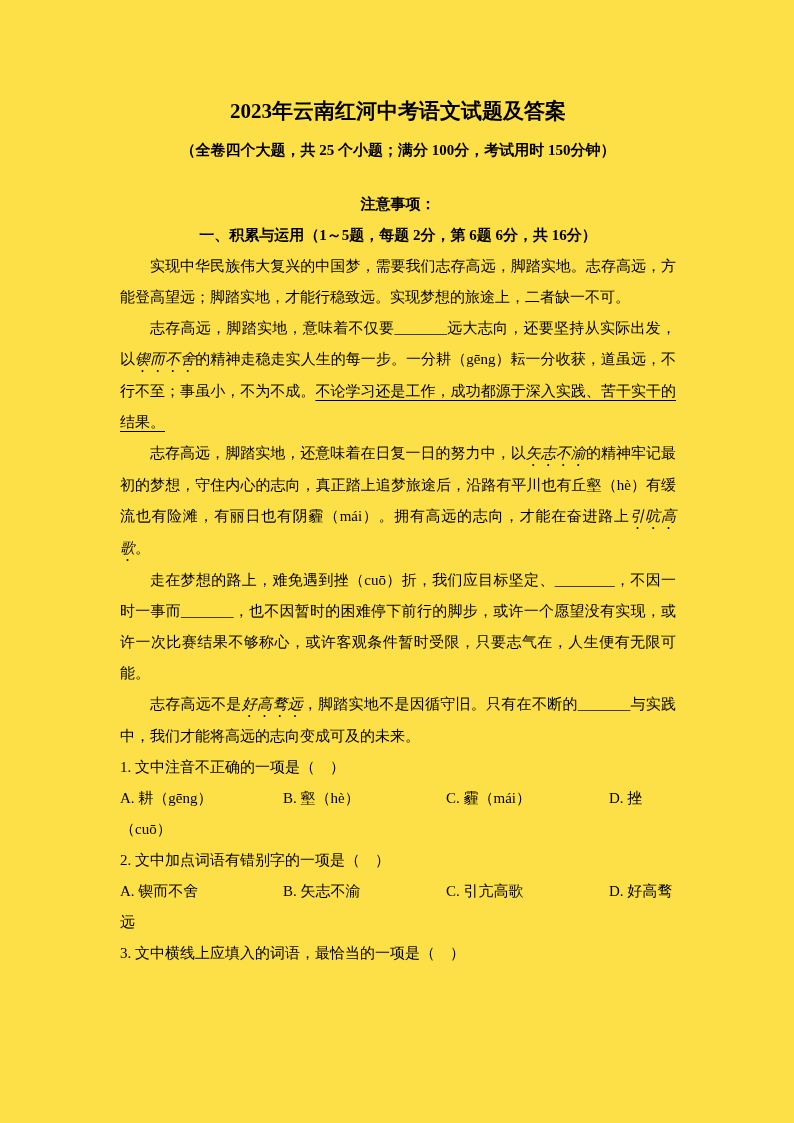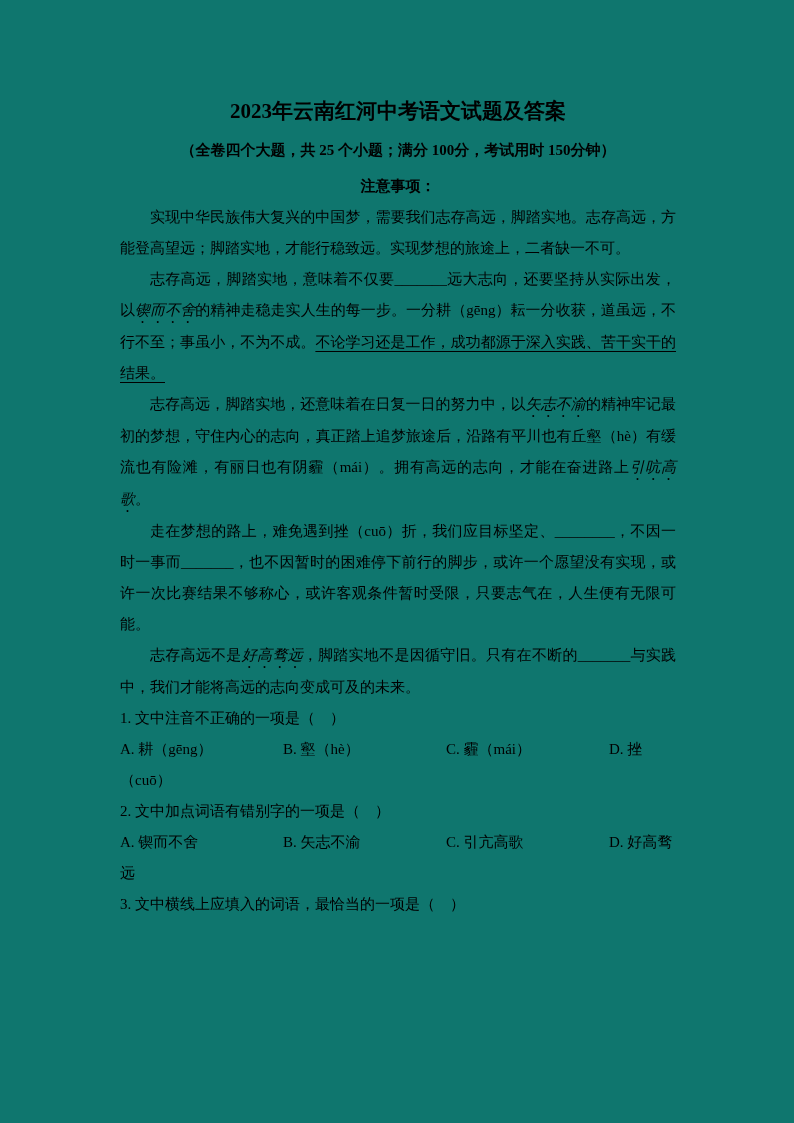--- a/index.html
+++ b/index.html
@@ -5,38 +5,38 @@
   * { margin: 0; padding: 0; box-sizing: border-box; }
   html, body { background: #ffffff; }
   body {
     width: 794px;
     font-family: "Liberation Serif", "DejaVu Serif", serif;
     color: #000000;
   }
   .page {
     width: 794px;
     height: 1123px;
-    background: #0f766e;
+    background: #fde047;
     padding: 96px 118px 0 120px;
     overflow: hidden;
     font-size: 15px;
     line-height: 31px;
   }
   .title {
     font-size: 21px;
     font-weight: bold;
     text-align: center;
     line-height: 30px;
     margin: 0 0 9px 0;
   }
   .subtitle {
     font-size: 15px;
     font-weight: bold;
     text-align: center;
-    margin-bottom: 5px;
+    margin-bottom: 23px;
   }
   p { margin: 0; }
   .bold { font-weight: bold; text-align: center; }
   .para {
     text-indent: 2em;
     text-align: justify;
   }
   .underline {
     text-decoration: underline;
     text-underline-offset: 4px;
@@ -60,20 +60,21 @@
 <div class="page">
 
   <h1 class="title">2023年云南红河中考语文试题及答案</h1>
 
   <div class="subtitle">（全卷四个大题，共 25 个小题；满分 100分，考试用时 150分钟）</div>
 
   <p class="bold">注意事项：</p>
 
 
 
+  <p class="bold">一、积累与运用（1～5题，每题 2分，第 6题 6分，共 16分）</p>
 
 
   <p class="para">实现中华民族伟大复兴的中国梦，需要我们志存高远，脚踏实地。志存高远，方能登高望远；脚踏实地，才能行稳致远。实现梦想的旅途上，二者缺一不可。</p>
 
   <p class="para"><span>志存高远，脚踏实地，意味着不仅要_______远大志向，还要坚持从实际出发，以</span><span class="dot">锲而不舍</span><span>的精神走稳走实人生的每一步。一分耕（gēng）耘一分收获，道虽远，不行不至；事虽小，不为不成。</span><span class="underline">不论学习还是工作，成功都源于深入实践、苦干实干的结果。</span></p>
 
   <p class="para"><span>志存高远，脚踏实地，还意味着在日复一日的努力中，以</span><span class="dot">矢志不渝</span><span>的精神牢记最初的梦想，守住内心的志向，真正踏上追梦旅途后，沿路有平川也有丘壑（hè）有缓流也有险滩，有丽日也有阴霾（mái）。拥有高远的志向，才能在奋进路上</span><span class="dot">引吭高歌</span><span>。</span></p>
 
   <p class="para">走在梦想的路上，难免遇到挫（cuō）折，我们应目标坚定、________，不因一时一事而_______，也不因暂时的困难停下前行的脚步，或许一个愿望没有实现，或许一次比赛结果不够称心，或许客观条件暂时受限，只要志气在，人生便有无限可能。</p>
 

